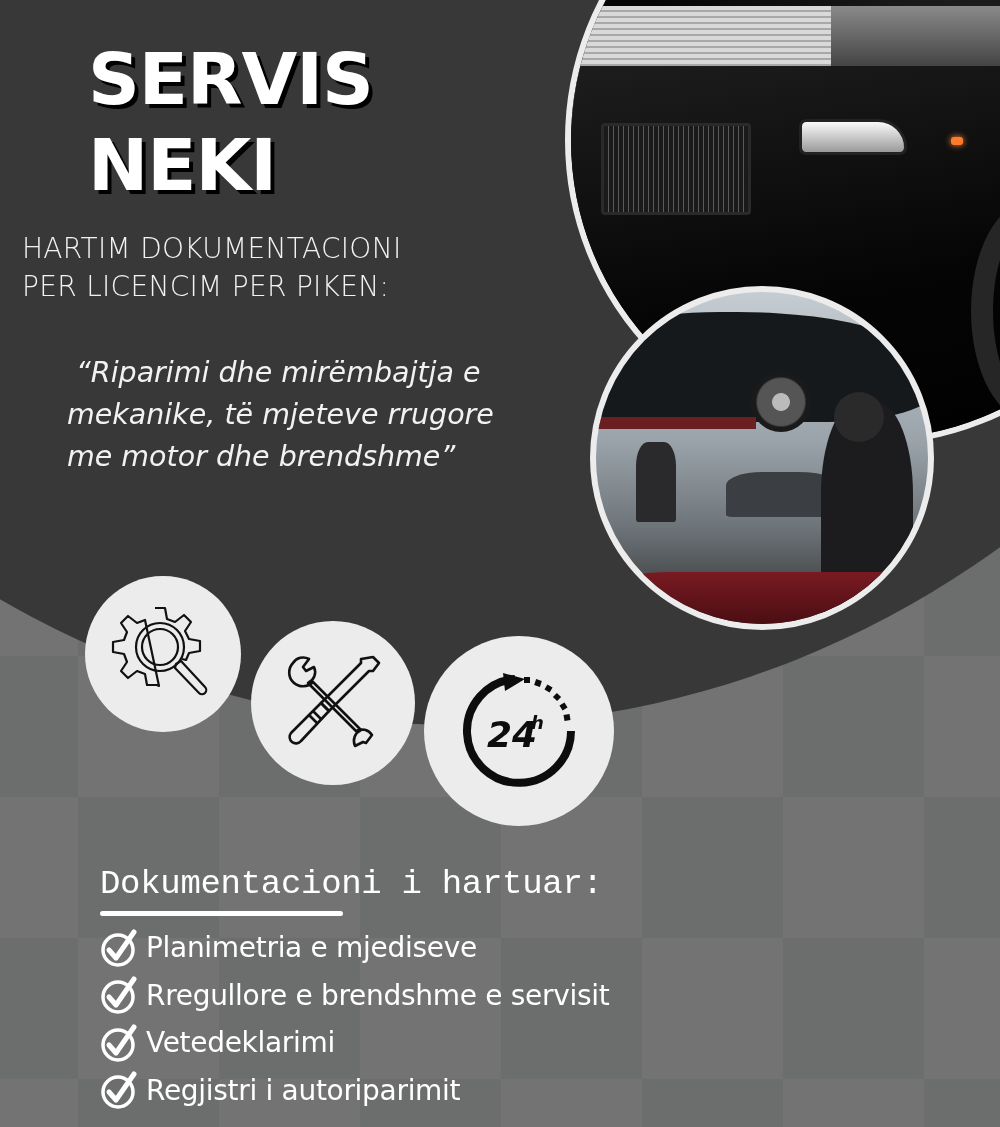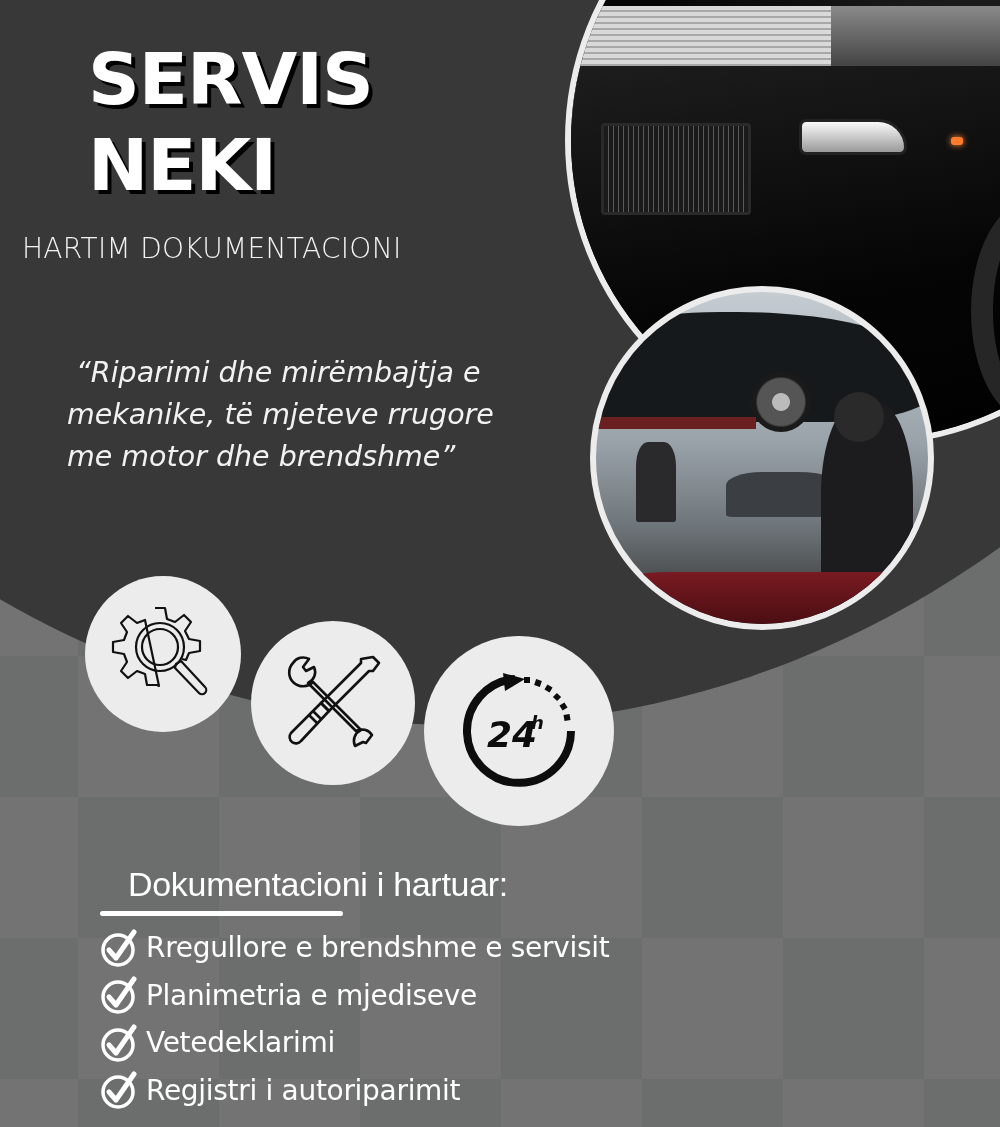--- a/index.html
+++ b/index.html
@@ -126,23 +126,22 @@
   .icon-circle {
     position:absolute; border-radius:50%; background:#ececec;
     display:flex; align-items:center; justify-content:center;font-style:italic;
   }
   .ic1 { left:85px; top:576px; width:156px; height:156px; }
   .ic2 { left:251px; top:621px; width:164px; height:164px; }
   .ic3 { left:424px; top:636px; width:190px; height:190px; }
 
   .docs-heading {
     position:absolute; left:100px; top:862px;
-    font-family:Liberation Sans, sans-serif; font-size:34px; line-height:44px; color:#ffffff;
+    font-family:Liberation Mono, monospace; font-size:34px; line-height:44px; color:#ffffff;
     letter-spacing:-0.3px;
-    margin-left:28px;
   }
   .underline {
     position:absolute; left:100px; top:911px; width:243px; height:5px;
     background:#ffffff; border-radius:3px;
   }
   .doc-list { position:absolute; left:100px; top:924px; list-style:none; }
   .doc-item {
     display:flex; align-items:center; height:47.5px;
     font-family:"DejaVu Sans", sans-serif; font-size:28px; color:#ffffff;
     letter-spacing:-0.3px;
@@ -178,20 +177,21 @@
     <div class="red-car"></div>
   </div>
 
   <div class="title">
     <div>SERVIS</div>
     <div>NEKI</div>
   </div>
 
   <div class="subtitle">
     <div>HARTIM DOKUMENTACIONI</div>
+    <div>PER LICENCIM PER PIKEN:</div>
   </div>
 
   <div class="quote">
     <div style="white-space:pre"> “Riparimi dhe mirëmbajtja e</div>
     <div>mekanike, të mjeteve rrugore</div>
     <div>me motor dhe brendshme”</div>
   </div>
 
   <div class="icon-circle ic1">
     <svg width="104" height="104" viewBox="0 0 104 104">
@@ -234,28 +234,28 @@
 
   <div class="docs-heading">Dokumentacioni i hartuar:</div>
   <div class="underline"></div>
 
   <ul class="doc-list">
     <li class="doc-item">
       <svg class="check" viewBox="0 0 40 40">
         <circle cx="18" cy="22" r="15" fill="none" stroke="#fff" stroke-width="3.5"></circle>
         <path d="M9 22 l7 8 l18 -26" fill="none" stroke="#fff" stroke-width="5" stroke-linecap="round" stroke-linejoin="round"></path>
       </svg>
+      <span>Planimetria e mjediseve</span>
+    </li>
+    <li class="doc-item">
+      <svg class="check" viewBox="0 0 40 40">
+        <circle cx="18" cy="22" r="15" fill="none" stroke="#fff" stroke-width="3.5"></circle>
+        <path d="M9 22 l7 8 l18 -26" fill="none" stroke="#fff" stroke-width="5" stroke-linecap="round" stroke-linejoin="round"></path>
+      </svg>
       <span>Rregullore e brendshme e servisit</span>
-    </li>
-    <li class="doc-item">
-      <svg class="check" viewBox="0 0 40 40">
-        <circle cx="18" cy="22" r="15" fill="none" stroke="#fff" stroke-width="3.5"></circle>
-        <path d="M9 22 l7 8 l18 -26" fill="none" stroke="#fff" stroke-width="5" stroke-linecap="round" stroke-linejoin="round"></path>
-      </svg>
-      <span>Planimetria e mjediseve</span>
     </li>
     <li class="doc-item">
       <svg class="check" viewBox="0 0 40 40">
         <circle cx="18" cy="22" r="15" fill="none" stroke="#fff" stroke-width="3.5"></circle>
         <path d="M9 22 l7 8 l18 -26" fill="none" stroke="#fff" stroke-width="5" stroke-linecap="round" stroke-linejoin="round"></path>
       </svg>
       <span>Vetedeklarimi</span>
     </li>
     <li class="doc-item">
       <svg class="check" viewBox="0 0 40 40">

